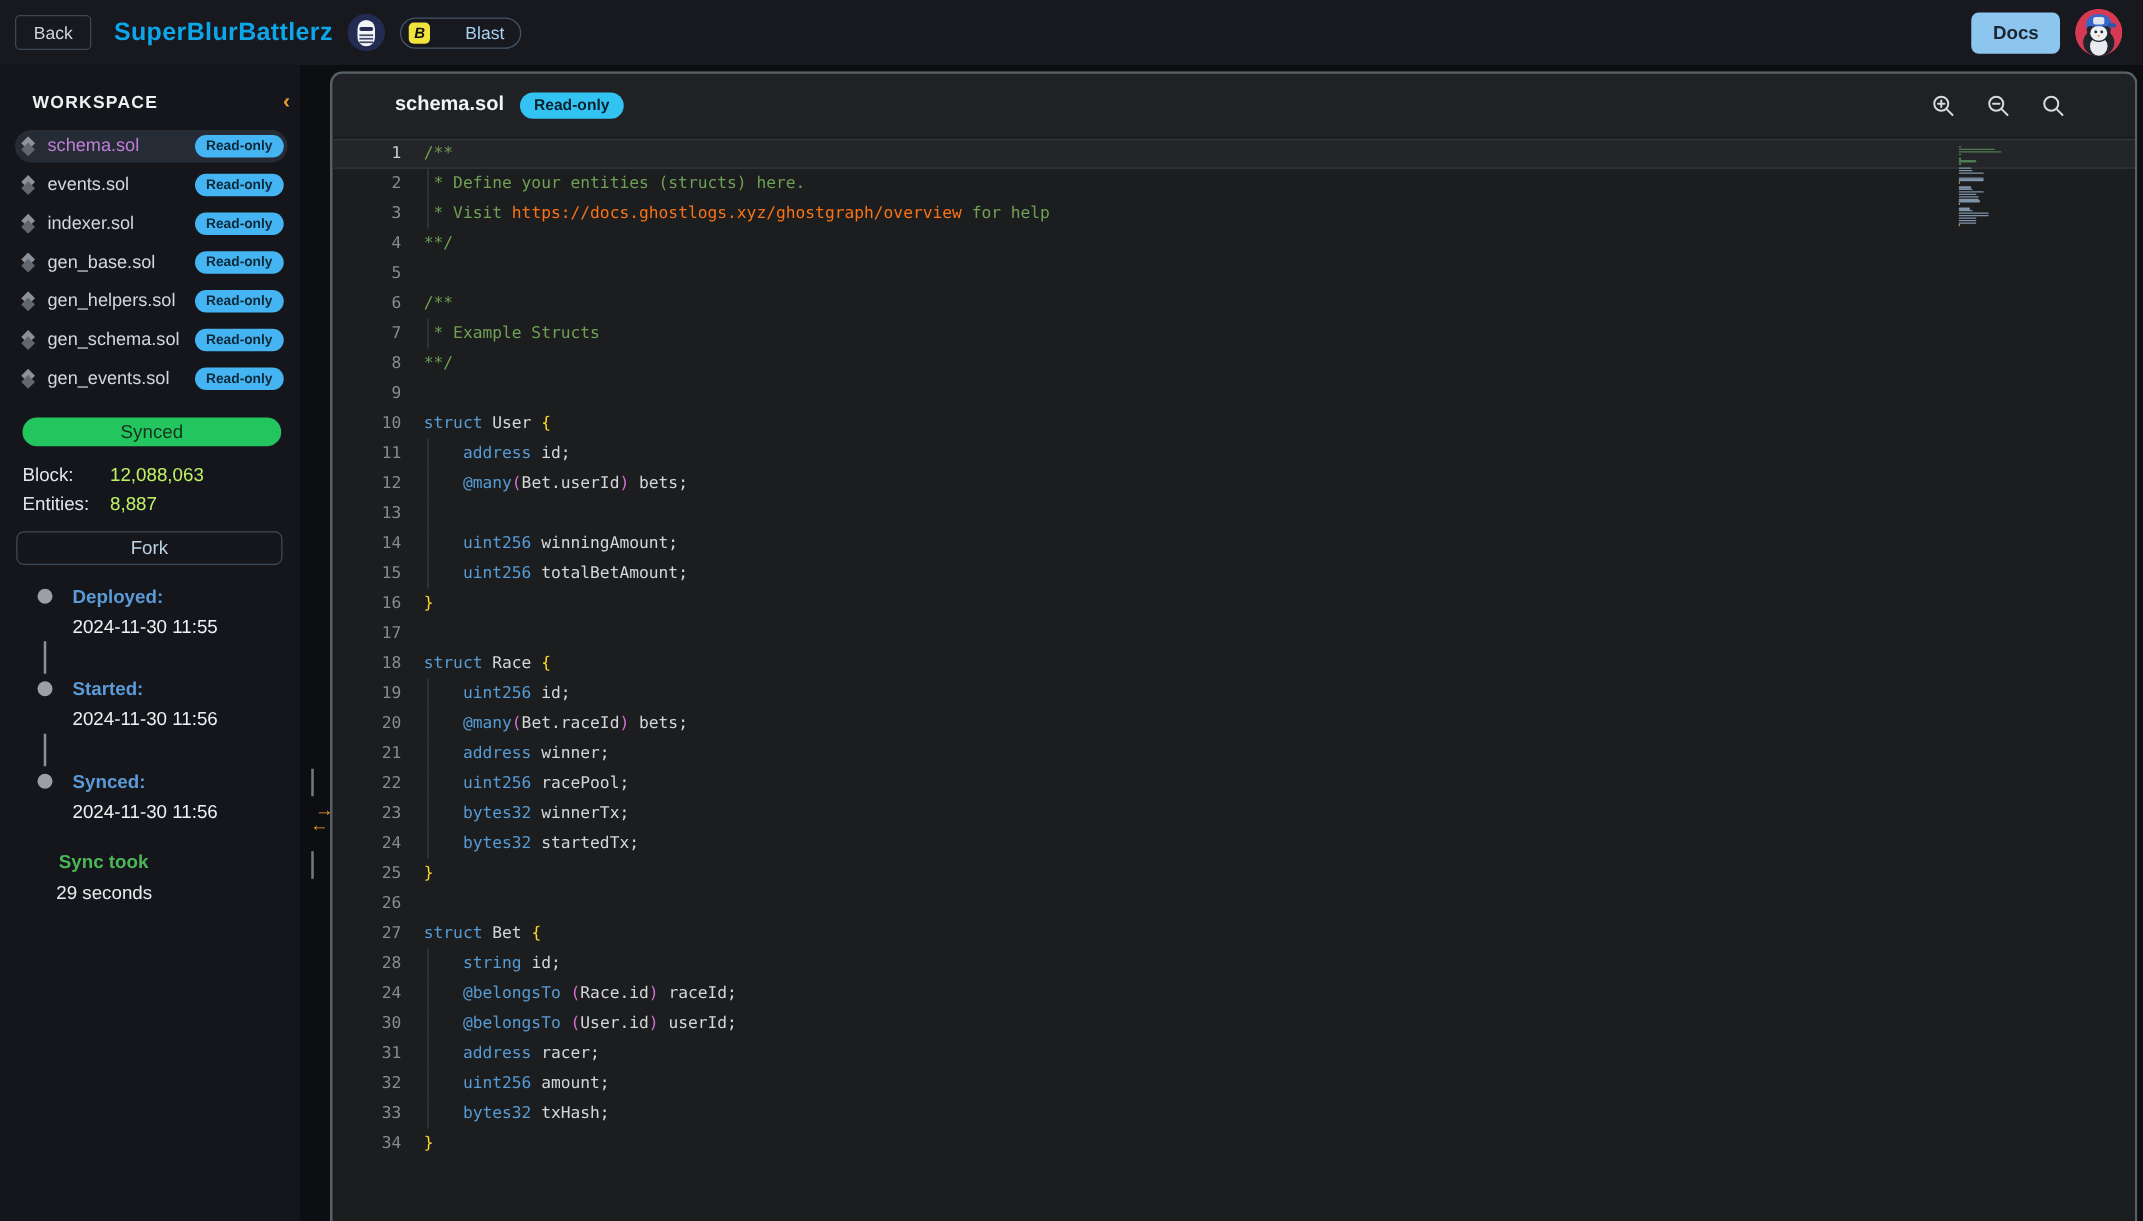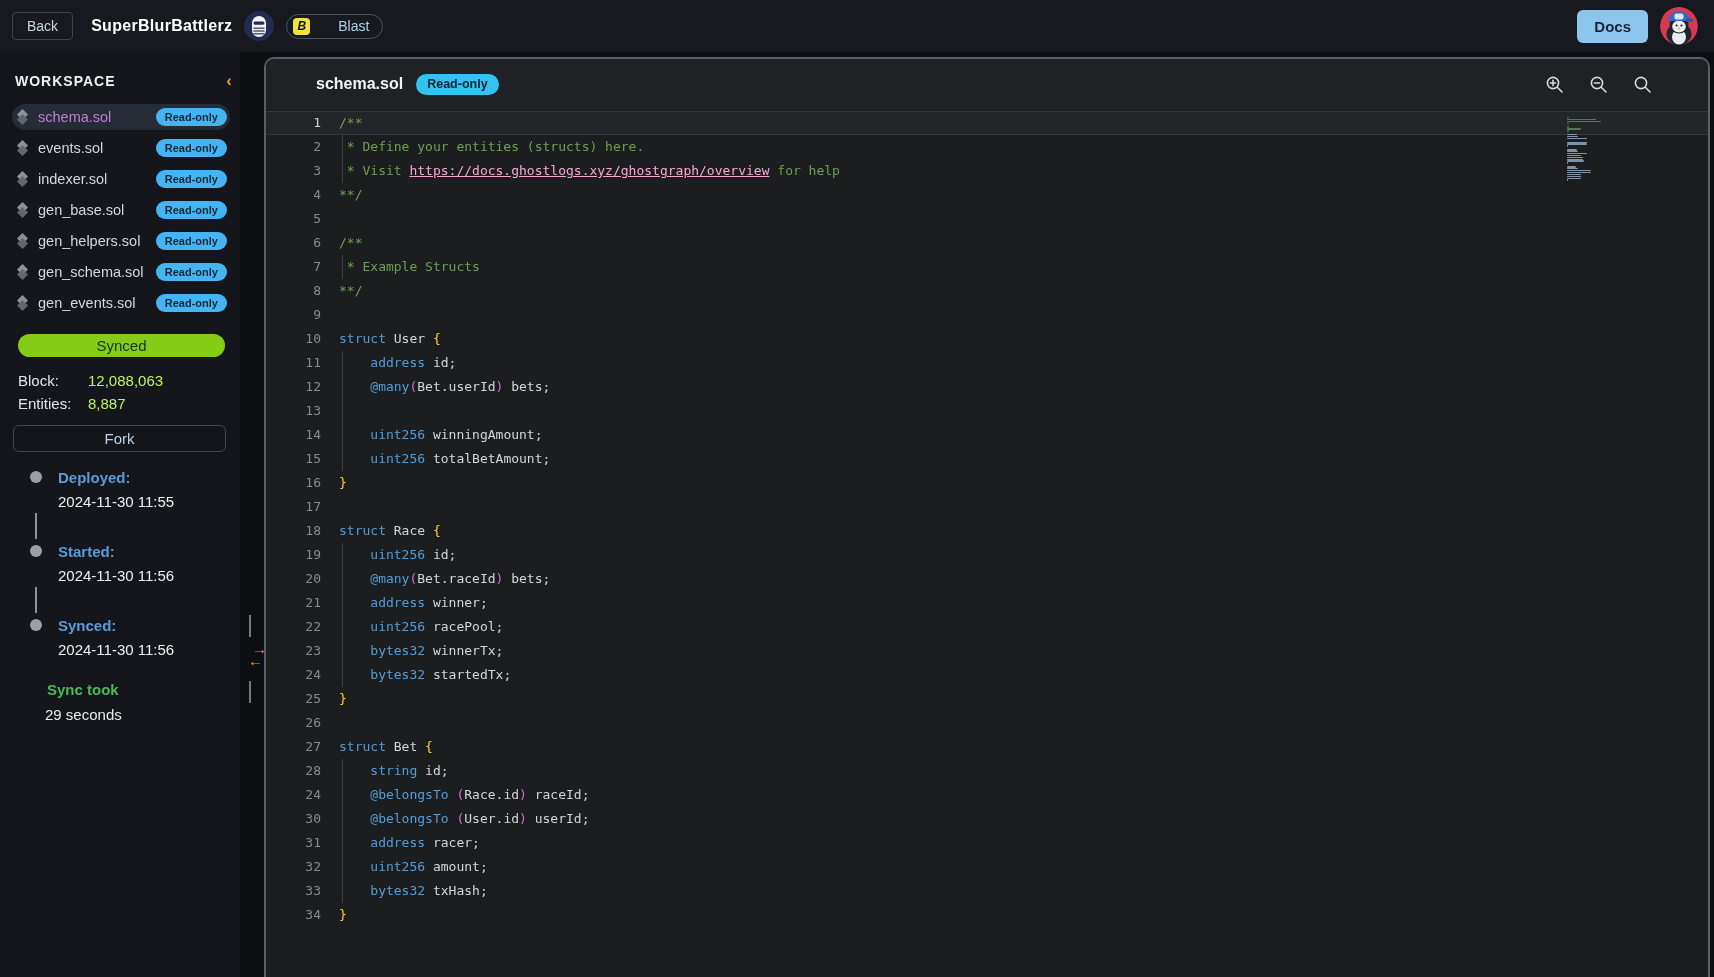--- a/index.html
+++ b/index.html
@@ -5,48 +5,48 @@
   html,body{margin:0;padding:0;background:#0c0e12;}
   #app{position:relative;width:1714px;height:977px;overflow:hidden;
        font-family:"Liberation Sans",sans-serif;background:#0c0e12;
        -webkit-font-smoothing:antialiased;}
 
   
   .topbar{position:absolute;left:0;top:0;width:1714px;height:52px;background:#17191e;
           display:flex;align-items:center;padding:0 12px;box-sizing:border-box;z-index:5;}
   .back-btn{background:transparent;border:1px solid #3d4754;border-radius:4px;color:#cdd6e0;
             font:14px "Liberation Sans",sans-serif;padding:5px 14px;cursor:pointer;}
-  .app-title{margin-left:18px;font-size:16px;font-weight:700;color:#ffffff;letter-spacing:.3px;}
+  .app-title{margin-left:18px;font-size:20px;font-weight:700;color:#0ea5e9;letter-spacing:.3px;}
   .ghost-logo{margin-left:12px;width:30px;height:30px;display:inline-flex;}
   .chain-pill{margin-left:12px;display:flex;align-items:center;gap:8px;border:1px solid #45566a;
               border-radius:13px;padding:3px 13px 3px 6px;}
   .blast-icon{width:17px;height:17px;background:#f2e43c;border-radius:4px;color:#111;
               font-weight:700;font-style:italic;font-size:12px;display:flex;align-items:center;justify-content:center;}
   .chain-label{color:#a8d4f2;font-size:14px;margin-left:20px;}
   .tb-space{flex:1;}
   .docs-btn{background:#8cc6ef;color:#1a2530;border:none;border-radius:6px;font:600 15px "Liberation Sans",sans-serif;
             padding:8px 17px;cursor:pointer;}
   .avatar{margin-left:12px;margin-right:4px;width:38px;height:38px;border-radius:50%;overflow:hidden;display:inline-flex;}
 
   
   .sidebar{position:absolute;left:0;top:52px;width:240px;bottom:0;background:#14161b;
            box-sizing:border-box;color:#d5dade;}
-  .ws-header{display:flex;align-items:center;padding:20px 8px 0 15px;height:18px;}
+  .ws-header{display:flex;align-items:center;padding:20px 8px 0 26px;height:18px;}
   .ws-title{font-size:14px;font-weight:700;letter-spacing:1px;color:#eef0f2;}
   .collapse{margin-left:auto;color:#e89b2e;font-size:17px;font-weight:700;cursor:pointer;line-height:14px;}
   #file-list{margin-top:14px;}
   .file-row{height:26px;margin:0 10px 5px 12px;display:flex;align-items:center;padding:0 3px 0 4px;
             border-radius:13px;cursor:pointer;}
   .file-row.selected{background:#262c35;}
   .file-icon{width:13px;height:16px;display:inline-flex;flex:none;}
   .file-name{margin-left:9px;font-size:14.5px;color:#d3d8dd;}
   .file-row.selected .file-name{color:#c07fd8;}
   .ro-badge{margin-left:auto;background:#45b4f2;color:#0d2938;font-size:11px;font-weight:700;
             padding:3px 9px;border-radius:10px;}
-  .synced-btn{display:block;margin:18px 15px 0 18px;width:207px;height:23px;background:#84cc16;
+  .synced-btn{display:block;margin:18px 15px 0 18px;width:207px;height:23px;background:#22c55e;
               border:none;border-radius:12px;color:#17331f;font:500 15px "Liberation Sans",sans-serif;cursor:pointer;}
   #stats{margin:12px 0 0 18px;}
   .stat-row{line-height:23px;font-size:15px;}
   .stat-label{display:inline-block;width:70px;color:#e2e6ea;}
   .stat-value{color:#bef264;}
   .fork-btn{display:block;margin:10px 14px 0 13px;width:213px;height:27px;background:transparent;
             border:1.5px solid #3e4a57;border-radius:6px;color:#bdd2e4;font:15px "Liberation Sans",sans-serif;cursor:pointer;}
   #timeline{margin-top:17px;}
   .tl-head{position:relative;padding-left:58px;height:16px;display:flex;align-items:center;}
   .tl-dot{position:absolute;left:30px;top:2px;width:12px;height:12px;border-radius:50%;background:#9aa0a6;}
@@ -77,21 +77,21 @@
   
   #code{position:absolute;left:0;top:52px;right:0;font-family:"DejaVu Sans Mono","Liberation Mono",monospace;
         font-size:13px;}
   .code-line{display:flex;height:24px;line-height:24px;white-space:pre;}
   .code-line.active{background:#242528;box-shadow:inset 0 1px 0 #34363a,inset 0 -1px 0 #34363a;}
   .num{width:55px;text-align:right;color:#878c93;flex:none;}
   .code-line.active .num{color:#cfd3d8;}
   .code-text{margin-left:18px;position:relative;}
   .code-text.guide::before{content:'';position:absolute;left:3px;top:0;bottom:0;width:1px;background:#3a3d41;}
   .tok-cm{color:#6fa055;}
-  .tok-cmu{color:#f9a8d4;text-decoration:underline;cursor:pointer;}
+  .tok-cmu{color:#f97316;cursor:pointer;}
   .tok-kw{color:#569cd6;}
   .tok-br{color:#ffd62e;}
   .tok-pr{color:#d36ed3;}
   .tok-tx{color:#d4d6d8;}
 
   
   #minimap{position:absolute;left:1301px;top:58px;width:40px;}
   .mm-bar{height:1.4px;margin-bottom:0.5px;border-radius:1px;}
 </style>
 </head>

